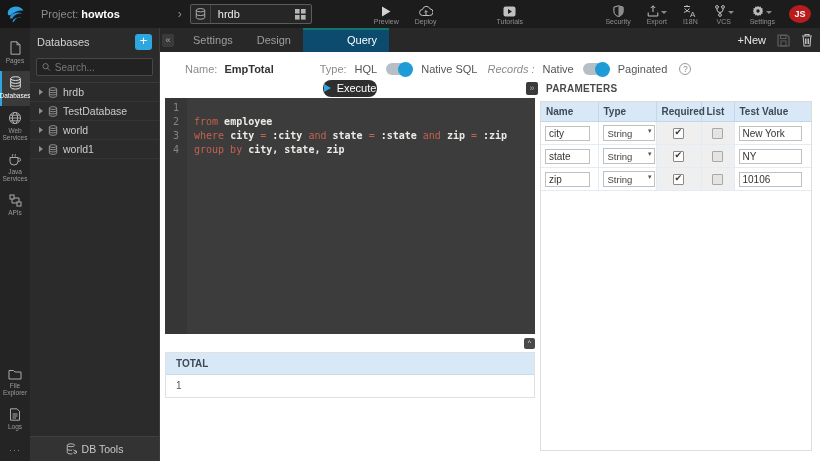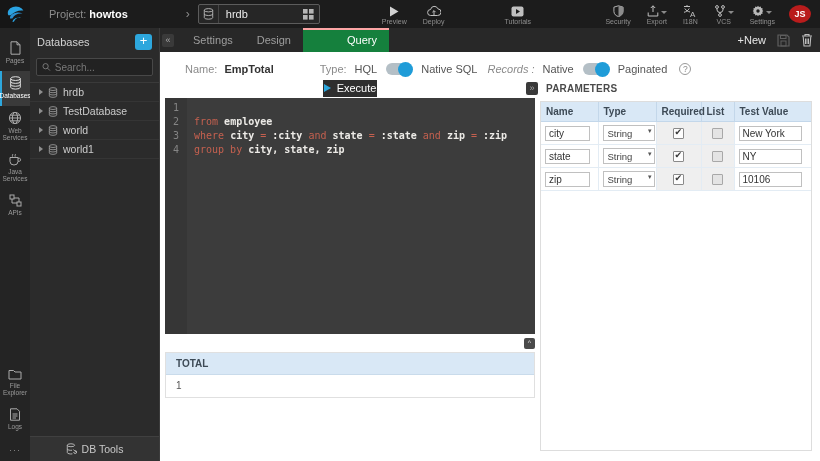--- a/index.html
+++ b/index.html
@@ -3,21 +3,21 @@
 <meta charset="utf-8">
 <style>
   * { box-sizing: border-box; margin: 0; padding: 0; }
   html,body { width:820px; height:461px; overflow:hidden; }
   body { font-family:"Liberation Sans", sans-serif; background:#fff; }
   .screen { width:820px; height:461px; display:flex; flex-direction:column; overflow:hidden; background:#fff; }
 
   
   .topbar { height:28px; background:#1c1c1c; display:flex; align-items:center; flex-shrink:0; }
   .logo { width:30px; height:28px; background:#161616; display:flex; align-items:center; justify-content:center; }
-  .project { margin-left:19px; font-size:11px; white-space:nowrap; }
+  .project { margin-left:11px; font-size:11px; white-space:nowrap; }
   .proj-label { color:#8d8d8d; }
   .proj-name { color:#fff; font-weight:bold; margin-left:3px; }
   .top-chevron { color:#8a8a8a; font-size:12px; margin-left:58px; }
   .db-selector { margin-left:8px; width:122px; height:20px; border:1px solid #5c5c5c; background:#262626; display:flex; align-items:center; border-radius:2px; }
   .db-sel-icon { width:20px; height:100%; display:flex; align-items:center; justify-content:center; border-right:1px solid #454545; }
   .db-sel-text { flex:1; padding-left:7px; font-size:11px; color:#ececec; }
   .grid-icon { margin-right:5px; display:flex; }
   .top-act { display:flex; flex-direction:column; align-items:center; gap:1px; margin:0 8px; cursor:pointer; }
   .top-act .ticon { height:13px; display:flex; align-items:flex-end; gap:2px; }
   .top-act .tlabel { font-size:7px; color:#8f8f8f; white-space:nowrap; }
@@ -51,40 +51,40 @@
   .db-item { height:19px; display:flex; align-items:center; gap:5px; padding-left:9px; border-bottom:1px solid #353535; font-size:10.5px; color:#cccccc; cursor:pointer; }
   .caret-r { width:0; height:0; border-top:3.5px solid transparent; border-bottom:3.5px solid transparent; border-left:4.5px solid #8f8f8f; }
   .db-foot { height:25px; background:#333; border-top:1px solid #404040; display:flex; align-items:center; justify-content:center; gap:5px; font-size:10.5px; color:#c8c8c8; cursor:pointer; }
 
   
   .main { flex:1; display:flex; flex-direction:column; min-width:0; }
   .tabbar { height:24px; background:#282828; display:flex; align-items:center; flex-shrink:0; }
   .sq-btn { width:12px; height:13px; background:#3a3a3a; color:#a8a8a8; font-size:9px; line-height:12px; text-align:center; border-radius:2px; cursor:pointer; }
   .collapse-left { margin:0 7px 0 2px; }
   .tab { padding:0 12px; height:24px; line-height:24px; font-size:11px; color:#9e9e9e; cursor:pointer; }
-  .tab.active { background:#15803d; color:#fff; border-top:2px solid #fca5a5; line-height:21px;padding-left:44px; }
+  .tab.active { background:#0c4a6e; color:#fff; border-top:2px solid #0f766e; line-height:21px;padding-left:44px; }
   .tab-right { margin-left:auto; display:flex; align-items:center; gap:11px; padding-right:7px; }
   .new-label { color:#e6e6e6; font-size:11px; cursor:pointer; }
 
   .content { flex:1; background:#fff; display:flex; flex-direction:column; min-height:0; }
   .form-row { height:27px; display:flex; align-items:center; padding:7px 0 0 25px; font-size:11px; flex-shrink:0; }
   .flabel { color:#8a8a8a; }
   .fvalue { color:#333; font-weight:bold; margin-left:7px; }
   .opt { color:#555; }
   .ml-type { margin-left:46px; }
   .ml-records { margin-left:10px;font-style:italic; }
   .toggle { width:26px; height:12px; border-radius:6px; background:linear-gradient(to right,#b4bfc6 55%,#7cc5e8 55%); position:relative; display:inline-block; margin:0 9px; cursor:pointer; }
   .knob { position:absolute; right:-1px; top:-1.5px; width:15px; height:15px; border-radius:50%; background:#1f9cd8; }
   .gap8 { margin-left:8px; }
   .help { width:12px; height:12px; border:1px solid #9a9a9a; border-radius:50%; color:#8a8a8a; font-size:8.5px; display:inline-flex; align-items:center; justify-content:center; margin-left:12px; cursor:pointer; }
 
   .content-row { flex:1; display:flex; min-height:0; }
   .left-col { width:370px; margin-left:5px; display:flex; flex-direction:column; flex-shrink:0; }
   .exec-row { height:19px; display:flex; justify-content:center; align-items:center; }
-  .exec-btn { display:flex; align-items:center; gap:6px; background:#2e2e2e; color:#fff; font-size:11px; padding:2px 1px 3px; border-radius:0; cursor:pointer; }
+  .exec-btn { display:flex; align-items:center; gap:6px; background:#2e2e2e; color:#fff; font-size:11px; padding:2px 1px 3px; border-radius:8px; cursor:pointer; }
   .play-tri { width:0; height:0; border-top:4px solid transparent; border-bottom:4px solid transparent; border-left:7px solid #2da7dd; }
 
   .editor { position:relative; height:236px; background:#3c3c3c; font-family:"DejaVu Sans Mono", monospace; font-size:10px; line-height:14px; padding-top:3px; overflow:hidden; cursor:text; }
   .gutter-bg { position:absolute; left:0; top:0; bottom:0; width:22px; background:#363636; }
   .code-line { display:flex; position:relative; }
   .lnum { width:22px; flex-shrink:0; text-align:center; color:#858585; }
   .lcode { padding-left:7px; white-space:pre; color:#e8e8e8; }
   .tok-kw { color:#c4604f; }
   .tok-fn { color:#d3854e; }
   .tok-id { color:#edebe7; font-weight:bold; }

